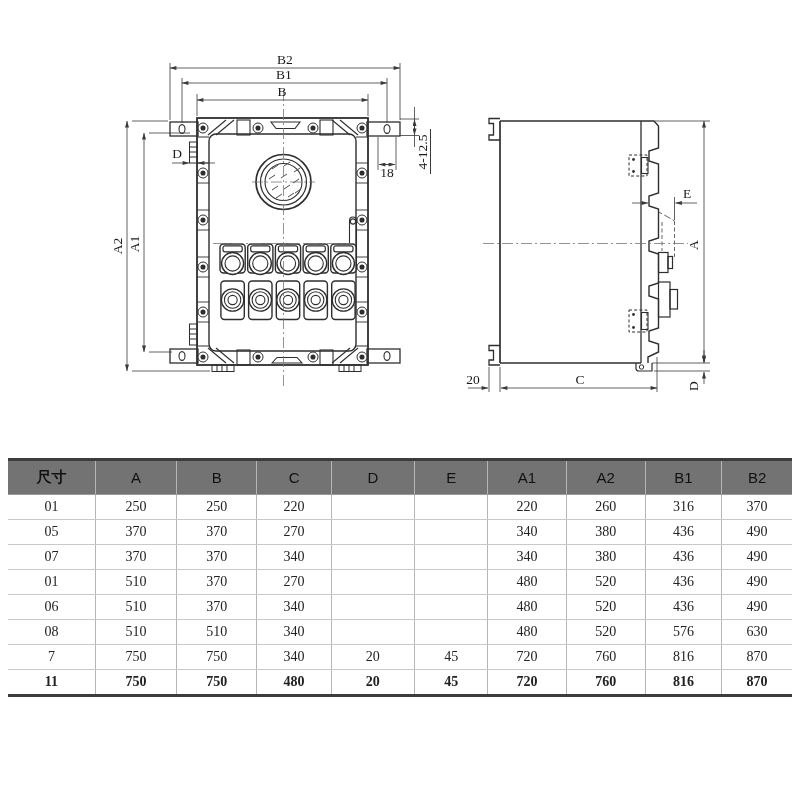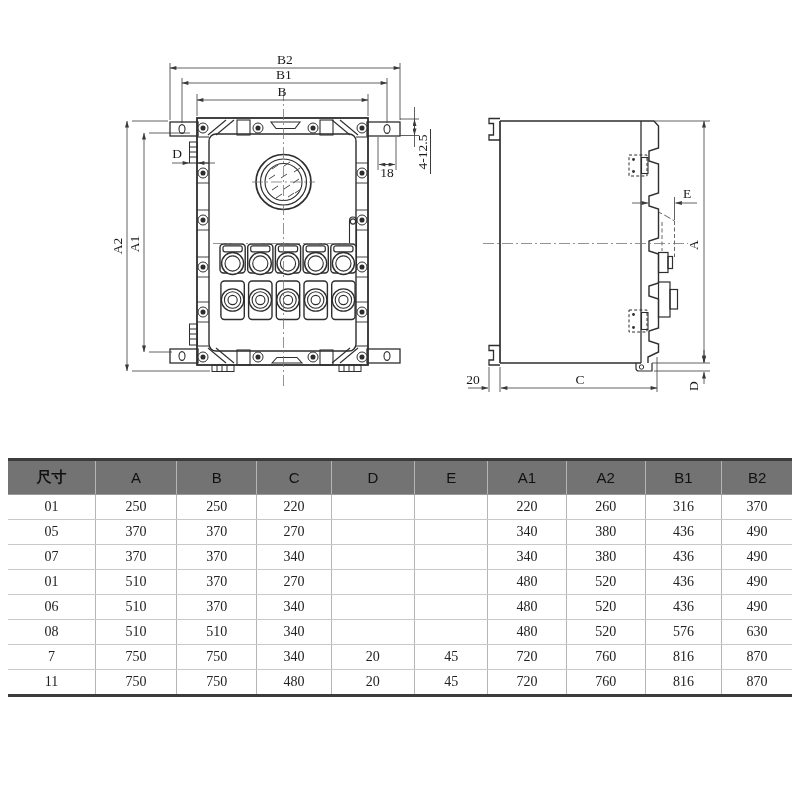--- a/index.html
+++ b/index.html
@@ -7,21 +7,21 @@
   .drawing-wrap{position:absolute;left:0;top:0;width:800px;height:450px;}
   svg text{font-family:"Liberation Serif","DejaVu Serif",serif;fill:#1a1a1a;}
   .dim-table-wrap{position:absolute;left:8px;top:458px;width:784px;}
   table.spec{border-collapse:collapse;width:100%;table-layout:fixed;
     border-top:3px solid #3c3c3c;border-bottom:3px solid #3c3c3c;}
   table.spec th{background:#737373;font-weight:normal;font-size:15px;color:#111;
     height:31px;border-bottom:1px solid #9a9a9a;font-family:"Liberation Sans",sans-serif;}
   table.spec th:first-child{font-weight:bold;font-size:15px;}
   table.spec td{height:22px;text-align:center;font-size:14px;color:#222;
     font-family:"Liberation Serif","DejaVu Serif",serif;border-bottom:1px solid #c9c9c9;}
-  table.spec tr:last-child td{border-bottom:none;}
+  table.spec tr:last-child td{border-bottom:none;font-weight:bold;}
   table.spec th + th, table.spec td + td{border-left:1px solid #b5b5b5;}
 </style>
 </head>
 <body>
 
 <div class="drawing-wrap">
 <svg width="800" height="450" viewBox="0 0 800 450">
   <defs>
     <marker id="ah" viewBox="0 0 10 6" refX="9.6" refY="3" markerWidth="10" markerHeight="5" orient="auto">
       <path d="M0,0 L10,3 L0,6 Z" fill="#3a3a3a"></path>

